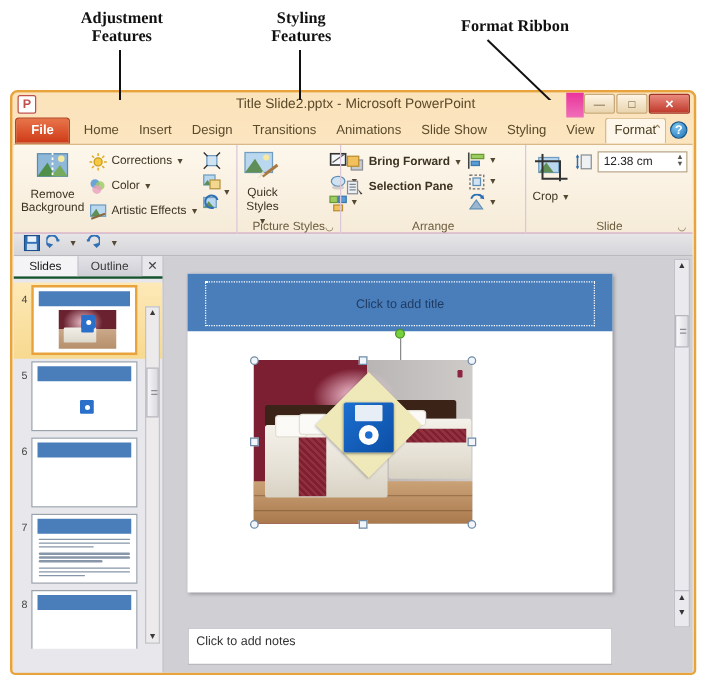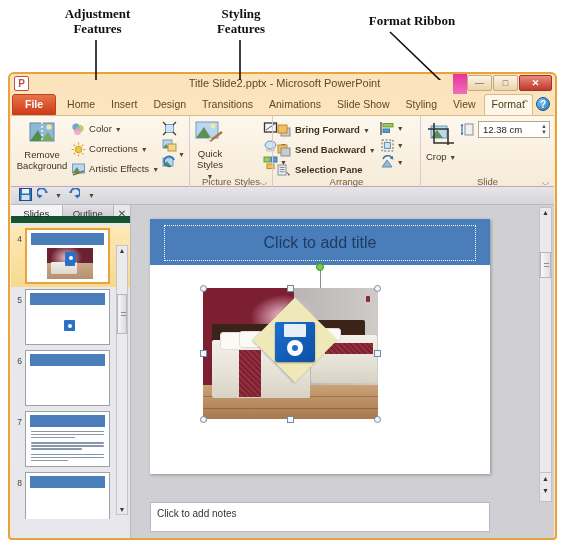--- a/index.html
+++ b/index.html
@@ -126,21 +126,21 @@
     border-bottom:1px solid #b9b9c0;
     display:flex; align-items:center; gap:5px; padding-left:8px;
   }
   .qat-ico { font-size:11px; color:#2c5f9e; }
 
   
   .wbody { position:relative; height:335px; margin:0 1px; display:flex; background:#d8d8dc; }
 
   
   .slidepanel { width:120px; background:#e8e8ec; border-right:1px solid #b9b9c0; position:relative; }
-  .sp-tabs { display:flex; height:18px; border-bottom:7px solid #14532d;justify-content:center; }
+  .sp-tabs { display:flex; height:18px; border-bottom:2px solid #14532d;justify-content:center; }
   .sp-tab {
     flex:1; text-align:center; font-size:9.5px; color:#3a3a3a; line-height:17px;
     background:linear-gradient(to bottom,#e2e2e7,#cfcfd6); border-right:1px solid #b9b9c0;
   }
   .sp-tab.active { background:#f4f4f7; color:#1a1a1a; }
   .sp-close { width:16px; text-align:center; font-size:10px; color:#444; line-height:17px; }
   .sp-list { position:relative; height:296px; overflow:hidden; padding:3px 0 0 0; }
   .thumb-row { display:flex; align-items:flex-start; padding:2px 4px 3px 2px; }
   .thumb-row.selected { background:linear-gradient(to bottom,#fde9b8,#f7d98f); }
   .thumb-num { width:12px; text-align:right; font-size:8.5px; color:#444; padding-right:3px; padding-top:6px; }
@@ -191,21 +191,21 @@
     position:absolute; left:19px; top:14px; width:340px; height:255px;
     background:#fff; box-shadow:1px 1px 3px rgba(0,0,0,.3);
   }
   .title-band {
     position:absolute; left:0; top:0; width:100%; height:46px; background:#4a7ebb;
   }
   .title-ph {
     position:absolute; left:14px; top:6px; right:14px; height:36px;
     border:1px dotted #ffffff;
     display:flex; align-items:center; justify-content:center;
-    font-size:16px; color:#1f3b63;
+    font-size:10px; color:#1f3b63;
   }
   .rot-handle {
     position:absolute; left:50%; top:44px; margin-left:-4px; width:8px; height:8px;
     border-radius:50%; background:#77d13f; border:1px solid #4a8f22; z-index:6;
   }
   .rot-stem {
     position:absolute; left:50%; top:52px; width:1px; height:17px; background:#8a8a8a; z-index:5;
   }
   .picture {
     position:absolute; left:53px; top:69px; width:175px; height:131px;
@@ -358,38 +358,38 @@
               </svg>
             </span>
             <span style="white-space:pre-line;">Remove
 Background</span>
           </div>
 
           <div class="col" style="margin-left:2px;">
             <div class="rrow">
               <span class="mini-ico">
                 <svg width="15" height="15" viewBox="0 0 15 15">
-                  <circle cx="5" cy="5" r="3.6" fill="#5b9bd5" opacity=".9"></circle>
-                  <circle cx="9" cy="6.5" r="3.6" fill="#9ccb5f" opacity=".8"></circle>
-                  <circle cx="6.5" cy="9.5" r="3.6" fill="#e8a0c0" opacity=".8"></circle>
-                </svg>
-              </span>
-              <span class="lbl">Color</span>
-              <span class="caret">▼</span>
-            </div>
-            <div class="rrow">
-              <span class="mini-ico">
-                <svg width="15" height="15" viewBox="0 0 15 15">
                   <circle cx="7.5" cy="7.5" r="3.2" fill="#f6c842" stroke="#c79a19"></circle>
                   <g stroke="#e0a91f" stroke-width="1.2">
                     <path d="M7.5 0.6v2.2M7.5 12.2v2.2M0.6 7.5h2.2M12.2 7.5h2.2M2.6 2.6l1.6 1.6M10.8 10.8l1.6 1.6M12.4 2.6l-1.6 1.6M4.2 10.8l-1.6 1.6"></path>
                   </g>
                 </svg>
               </span>
               <span class="lbl">Corrections</span>
+              <span class="caret">▼</span>
+            </div>
+            <div class="rrow">
+              <span class="mini-ico">
+                <svg width="15" height="15" viewBox="0 0 15 15">
+                  <circle cx="5" cy="5" r="3.6" fill="#5b9bd5" opacity=".9"></circle>
+                  <circle cx="9" cy="6.5" r="3.6" fill="#9ccb5f" opacity=".8"></circle>
+                  <circle cx="6.5" cy="9.5" r="3.6" fill="#e8a0c0" opacity=".8"></circle>
+                </svg>
+              </span>
+              <span class="lbl">Color</span>
               <span class="caret">▼</span>
             </div>
             <div class="rrow">
               <span class="mini-ico">
                 <svg width="15" height="15" viewBox="0 0 15 15">
                   <rect x="1.5" y="2" width="12" height="9" fill="#b9d7ef" stroke="#6f9cc0"></rect>
                   <polygon points="1.5,11 6,5 9.5,11" fill="#5f8f56"></polygon>
                   <path d="M2 13 L13 9" stroke="#8a6a3a" stroke-width="1.6"></path>
                 </svg>
               </span>
@@ -486,30 +486,20 @@
                   <rect x="4" y="5" width="9" height="8" fill="#c8cbd0" stroke="#8b8e94"></rect>
                   <rect x="1" y="2" width="9" height="8" fill="#f3c05e" stroke="#bb8e2c"></rect>
                 </svg>
               </span>
               <span class="lbl">Bring Forward</span>
               <span class="caret">▼</span>
             </div>
             <div class="rrow">
               <span class="mini-ico">
                 <svg width="15" height="15" viewBox="0 0 15 15">
-                  <rect x="1" y="2" width="9" height="8" fill="#f3c05e" stroke="#bb8e2c"></rect>
-                  <rect x="4" y="5" width="9" height="8" fill="#c8cbd0" stroke="#8b8e94"></rect>
-                </svg>
-              </span>
-              <span class="lbl">Send Backward</span>
-              <span class="caret">▼</span>
-            </div>
-            <div class="rrow">
-              <span class="mini-ico">
-                <svg width="15" height="15" viewBox="0 0 15 15">
                   <rect x="1" y="2" width="8" height="10" fill="#eef1f4" stroke="#8b8e94"></rect>
                   <path d="M2.6 4.4h5M2.6 6.6h5M2.6 8.8h5" stroke="#7b8490" stroke-width="1"></path>
                   <path d="M9 8l4 4-1.4.6z" fill="#444"></path>
                 </svg>
               </span>
               <span class="lbl">Selection Pane</span>
             </div>
           </div>
 
           <div class="icon-col" style="margin-left:4px;">

